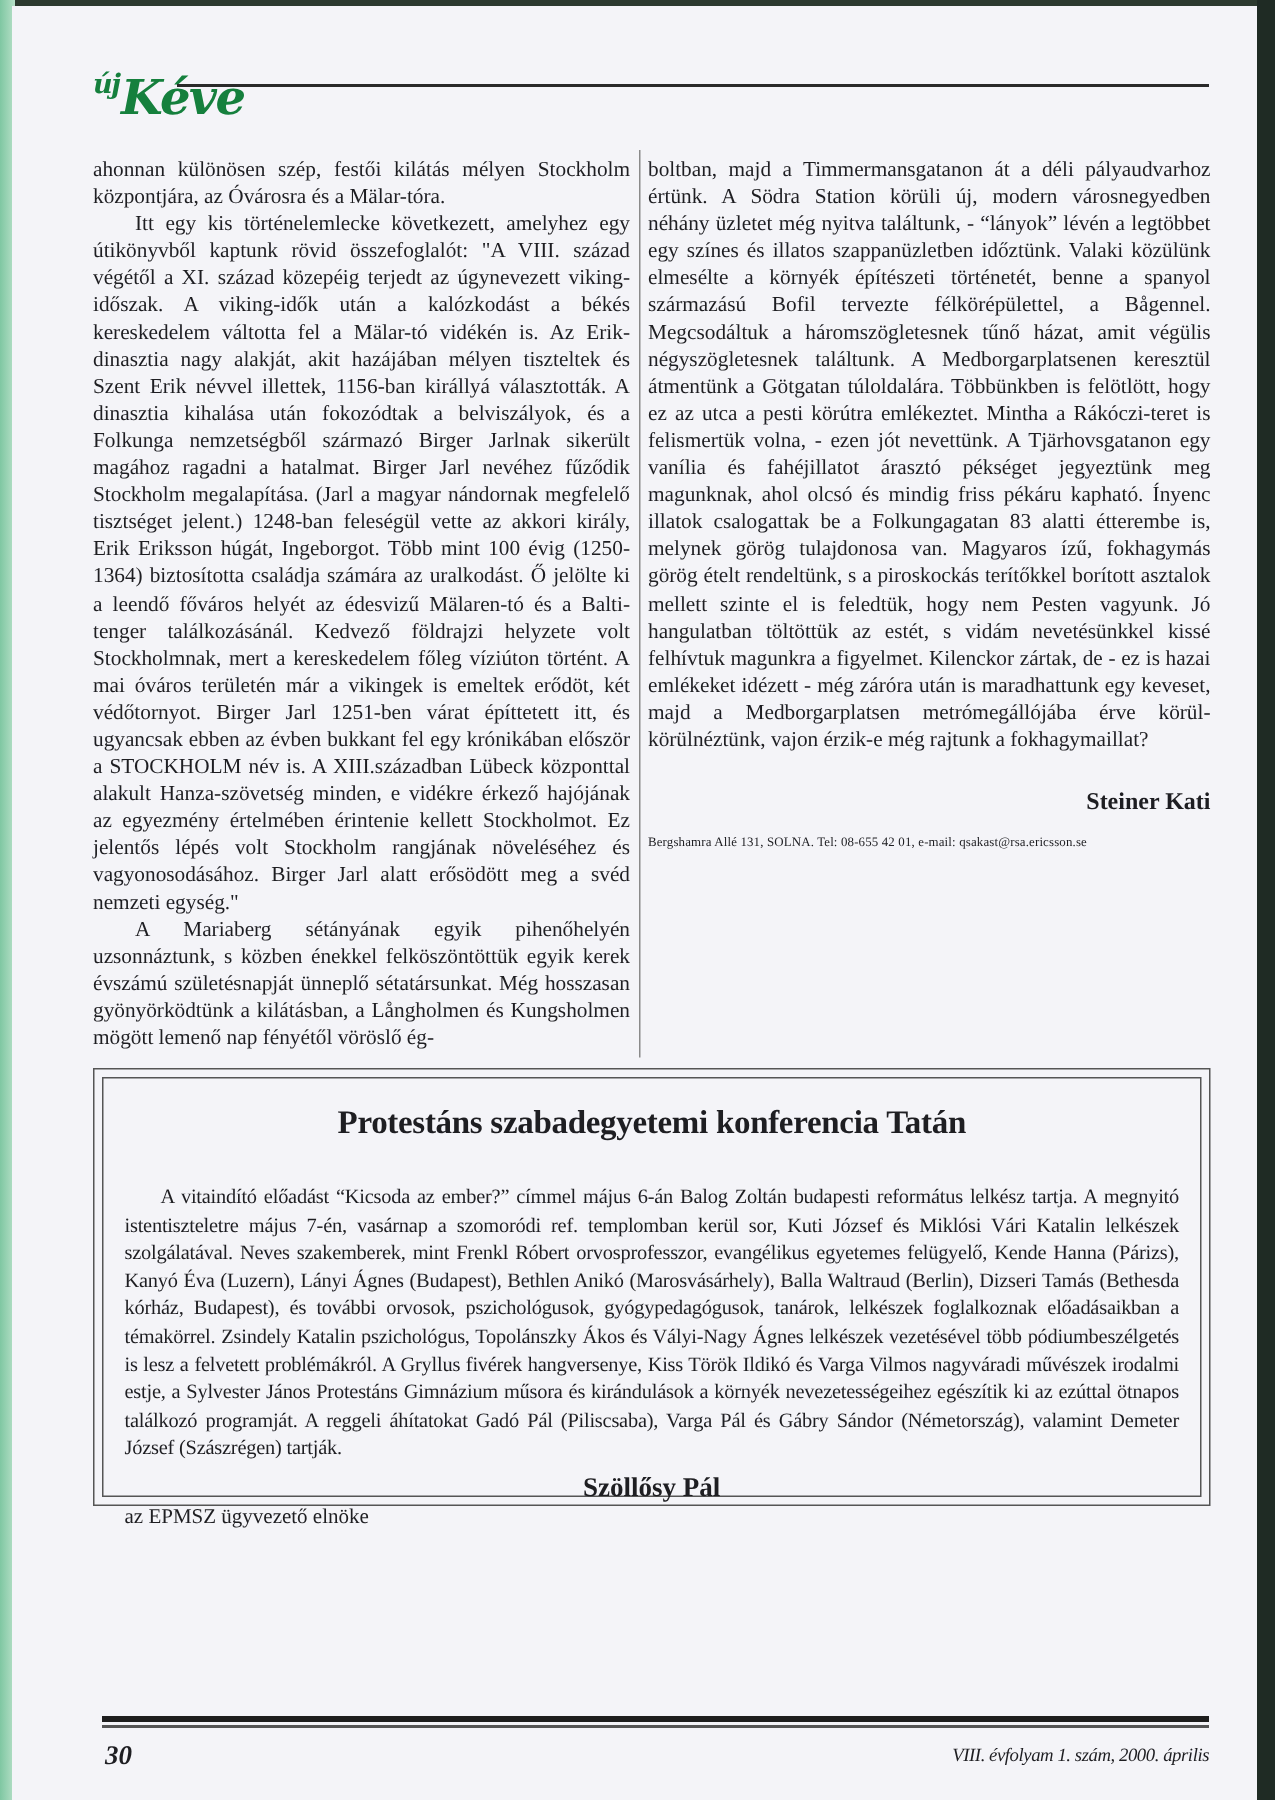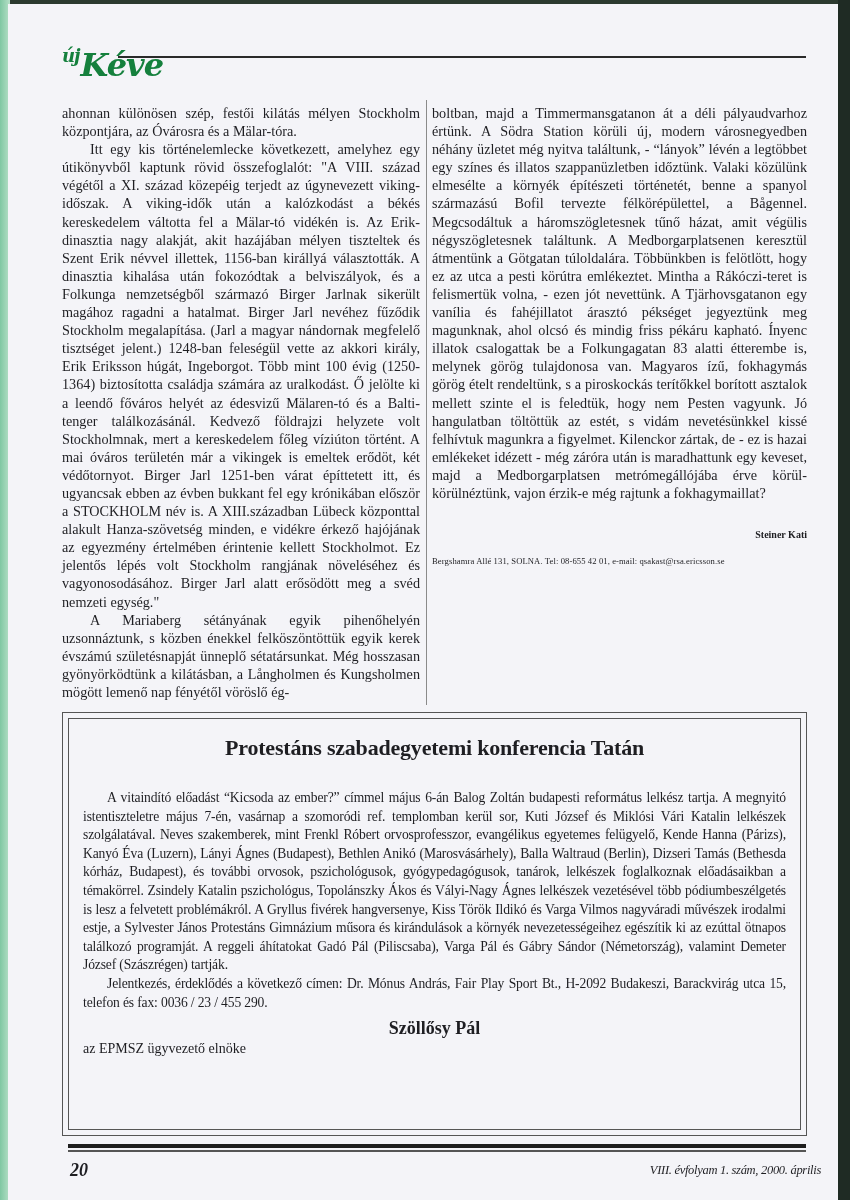--- a/index.html
+++ b/index.html
@@ -36,43 +36,43 @@
     }
     .col {
       position: absolute; font-size: 14.2px; line-height: 18.1px; text-align: justify;
       hyphens: manual;
     }
     .col-left { left: 62px; top: 104px; width: 358px; }
     .col-right { left: 432px; top: 104px; width: 375px; }
     .col p { text-indent: 0; }
     .col p.ind { text-indent: 28px; }
     .col-divider { position: absolute; left: 426px; top: 100px; width: 1px; height: 605px; background: #8a8a8a; }
-    .sign { text-align: right; font-weight: bold; margin-top: 6px; font-size: 10px; }
+    .sign { text-align: right; font-weight: bold; margin-top: 6px; font-size: 16px; }
     .addr { text-align: left; font-size: 8.6px; margin-top: 8px; letter-spacing: 0.1px; }
     .gap { height: 18px; }
     .box-outer {
-      position: absolute; left: 62px; top: 712px; width: 745px; height: 424px;
+      position: absolute; left: 62px; top: 712px; width: 745px; height: 292px;
       border: 1.5px solid #555;
     }
     .box-inner {
       position: absolute; left: 5px; top: 5px; right: 5px; bottom: 5px;
       border: 1px solid #555; padding: 16px 14px 0 14px;
     }
     .box-title {
       text-align: center; font-weight: bold; font-size: 22px; letter-spacing: -0.2px;
       font-family: "Liberation Serif", serif; margin-bottom: 28px;
     }
     .box-body { font-size: 13.6px; line-height: 18.6px; text-align: justify; letter-spacing: -0.15px; }
     .box-body p.ind { text-indent: 24px; }
     .box-sign { text-align: center; font-weight: bold; font-size: 18px; margin-top: 6px; line-height: 20px; }
     .box-sign2 { text-align: left; font-size: 14px; line-height: 22px; }
     .footer-rule1 { position: absolute; left: 68px; top: 1144px; width: 738px; height: 4px; background: #1e1e1e; }
     .footer-rule2 { position: absolute; left: 68px; top: 1150px; width: 738px; height: 1.5px; background: #555; }
     .page-num { position: absolute; left: 70px; top: 1160px; font-weight: bold; font-style: italic; font-size: 18px; }
-    .issue { position: absolute; right: 29px; top: 1163px; font-style: italic; font-size: 12.5px; letter-spacing: -0.3px; }
+    .issue { position: absolute; right: 44px; top: 1163px; font-style: italic; font-size: 12.5px; letter-spacing: -0.3px; }
   </style>
 </head>
 <body>
 
 <div class="edge-top"></div>
 <div class="binding-left"></div>
 <div class="page"></div>
 <div class="edge-right"></div>
 
 <div class="logo">
@@ -93,23 +93,22 @@
   <div class="gap"></div>
   <div class="sign">Steiner Kati</div>
   <div class="addr">Bergshamra Allé 131, SOLNA. Tel: 08-655 42 01, e-mail: qsakast@rsa.ericsson.se</div>
 </div>
 
 <div class="box-outer">
   <div class="box-inner">
     <div class="box-title">Protestáns szabadegyetemi konferencia Tatán</div>
     <div class="box-body">
       <p class="ind">A vitaindító előadást “Kicsoda az ember?” címmel május 6-án Balog Zoltán budapesti református lelkész tartja. A megnyitó istentiszteletre május 7-én, vasárnap a szomoródi ref. templomban kerül sor, Kuti József és Miklósi Vári Katalin lelkészek szolgálatával. Neves szakemberek, mint Frenkl Róbert orvosprofesszor, evangélikus egyetemes felügyelő, Kende Hanna (Párizs), Kanyó Éva (Luzern), Lányi Ágnes (Budapest), Bethlen Anikó (Marosvásárhely), Balla Waltraud (Berlin), Dizseri Tamás (Bethesda kórház, Budapest), és további orvosok, pszichológusok, gyógypedagógusok, tanárok, lelkészek foglalkoznak előadásaikban a témakörrel. Zsindely Katalin pszichológus, Topolánszky Ákos és Vályi-Nagy Ágnes lelkészek vezetésével több pódiumbeszélgetés is lesz a felvetett problémákról. A Gryllus fivérek hangversenye, Kiss Török Ildikó és Varga Vilmos nagyváradi művészek irodalmi estje, a Sylvester János Protestáns Gimnázium műsora és kirándulások a környék nevezetességeihez egészítik ki az ezúttal ötnapos találkozó programját. A reggeli áhítatokat Gadó Pál (Piliscsaba), Varga Pál és Gábry Sándor (Németország), valamint Demeter József (Szászrégen) tartják.</p>
-      <p class="ind">Jelentkezés, érdeklődés a következő címen: Dr. Mónus András, Fair Play Sport Bt., H-2092 Budakeszi, Barackvirág utca 15, telefon és fax: 0036 / 23 / 455 290.</p>
     </div>
     <div class="box-sign">Szöllősy Pál</div>
     <div class="box-sign2">az EPMSZ ügyvezető elnöke</div>
   </div>
 </div>
 
 <div class="footer-rule1"></div>
 <div class="footer-rule2"></div>
-<div class="page-num">20</div>
+<div class="page-num">30</div>
 <div class="issue">VIII. évfolyam 1. szám, 2000. április</div>
 
 </body></html>

